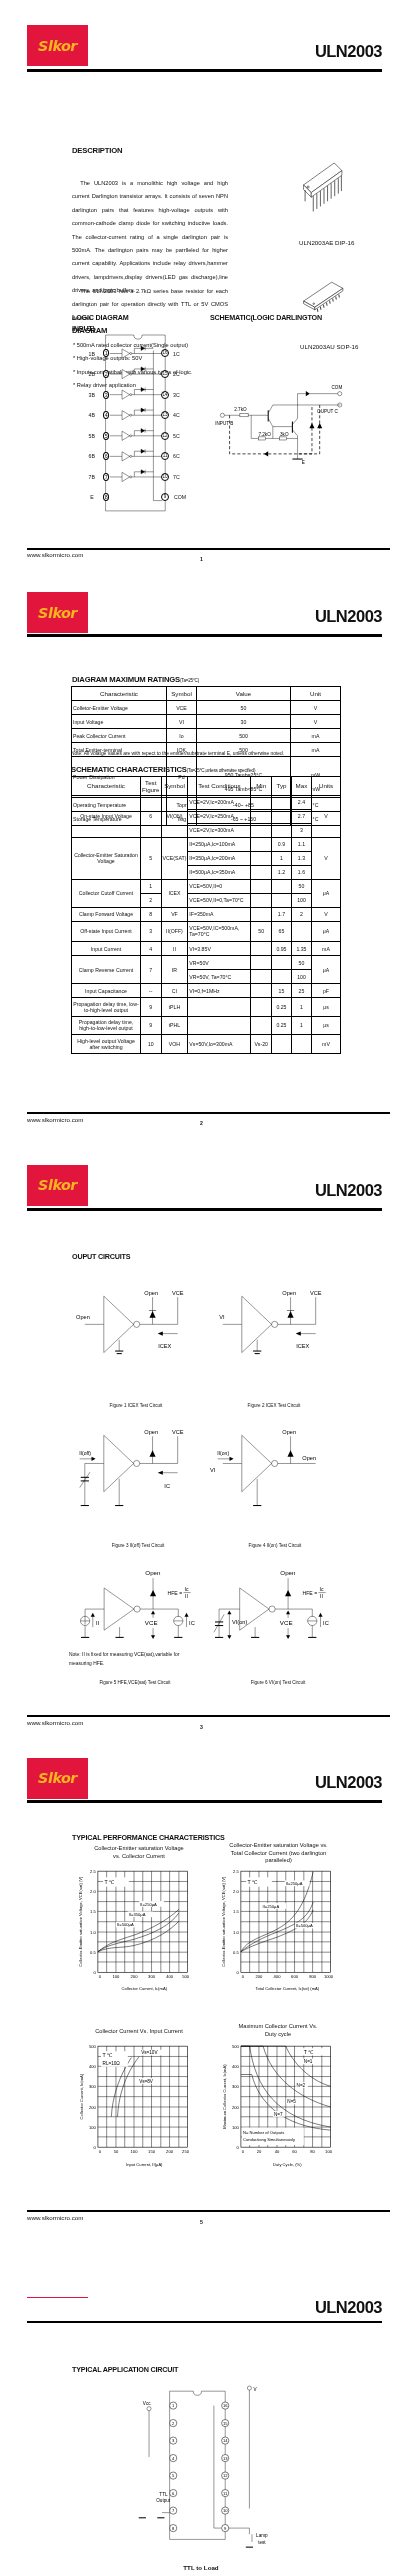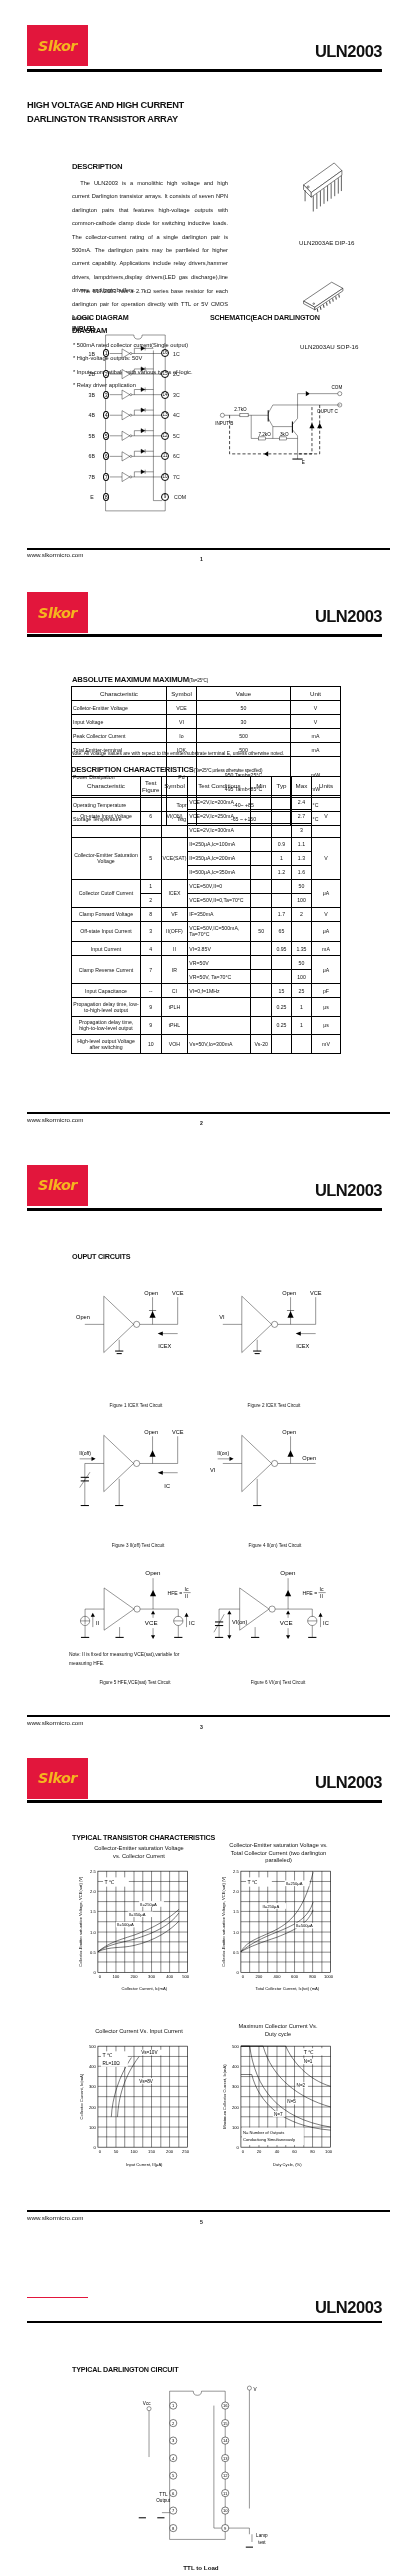--- a/index.html
+++ b/index.html
@@ -33,26 +33,22 @@
 </head>
 <body>
 
 <div class="page">
   <div class="logo">
       <span>Slkor</span>
     </div>
   <div class="part-no">ULN2003</div>
   <div class="hdr-line"></div>
 
-  <div class="title">
-    <div>HIGH VOLTAGE AND HIGH CURRENT</div>
-    <div>DARLINGTON TRANSISTOR ARRAY</div>
-  </div>
-
-  <div class="sec-h" style="left:72px;top:162px;">DESCRIPTION</div>
+
+  <div class="sec-h" style="left:72px;top:146px;">DESCRIPTION</div>
   <div class="para" style="left:72px;top:177px;width:156px;text-indent:8.2px;">The ULN2003 is a monolithic high voltage and high current Darlington transistor arrays. It consists of seven NPN darlington pairs that features high-voltage outputs with common-cathode clamp diode for switching inductive loads. The collector-current rating of a single darlington pair is 500mA. The darlington pairs may be parrlleled for higher current capability. Applications include relay drivers,hammer drivers, lampdrivers,display drivers(LED gas discharge),line drivers, and logic buffers.</div>
   <div class="para" style="left:72px;top:285px;width:156px;text-indent:8.2px;">The ULN2003 has a 2.7kΩ series base resistor for each darlington pair for operation directly with TTL or 5V CMOS devices.</div>
 
   <div class="sec-h" style="left:72px;top:326px;">DIAGRAM</div>
   <div class="feat" style="left:73px;top:339px;">
     <div>* 500mA rated collector current(Single output)</div>
     <div>* High-voltage outputs: 50V</div>
     <div>* Inputs compatibale with various types of logic.</div>
     <div>* Relay driver application</div>
   </div>
@@ -101,21 +97,21 @@
   <div class="sec-h" style="left:72px;top:313px;line-height:10.8px;font-size:7.2px;">
   </div>
   <div class="sec-h" style="left:72px;top:313px;line-height:10.8px;font-size:7.2px;"></div>
 
   <div class="sec-h" style="left:72px;top:313px;font-size:7.2px;line-height:10.8px;top:313px;"></div>
   <div class="sec-h" style="left:72px;top:313px;font-size:7.2px;line-height:10.8px;"></div>
   <div class="sec-h" style="left:72px;top:313px;font-size:7.2px;line-height:10.8px;">
     <div>LOGIC DIAGRAM</div>
     <div>INPUT)</div>
   </div>
-  <div class="sec-h" style="left:210px;top:313px;font-size:7.2px;">SCHEMATIC(EACH DARLINGTON</div>
+  <div class="sec-h" style="left:210px;top:313px;font-size:7.2px;">SCHEMATIC(LOGIC DARLINGTON</div>
 
   <svg style="left:85px;top:335px;" width="108" height="180" viewBox="0 0 210 350">
     <path d="M40,0 H95 A8,8 0 0 0 111,0 H156 V342 H40 Z" fill="none" stroke="#000" stroke-width="0.8"></path>
     <line x1="133" y1="30" x2="133" y2="322" stroke="#000" stroke-width="0.8"></line>
     <line x1="133" y1="322" x2="150" y2="322" stroke="#000" stroke-width="0.8"></line>
     <g id="lrows" font-size="10" text-anchor="middle">
     </g>
   </svg>
   <div style="position:absolute;left:85px;top:335px;width:108px;height:180px;">
 
@@ -287,21 +283,21 @@
 </div>
 
 <div class="page">
   <div class="logo" style="top:13px;">
       <span>Slkor</span>
     </div>
   <div class="part-no" style="top:28px;">ULN2003</div>
   <div class="hdr-line" style="top:55px;"></div>
 
   <div class="sec-h" style="left:72px;top:96px;font-size:7.7px;">
-    <span>ABSOLUTE MAXIMUM MAXIMUM</span><span style="font-size:4.6px;font-weight:normal;">(Ta=25°C)</span>
+    <span>DIAGRAM MAXIMUM RATINGS</span><span style="font-size:4.6px;font-weight:normal;">(Ta=25°C)</span>
   </div>
   <table class="tbl" style="left:71px;top:107px;width:270px;">
     <tbody>
         <tr>
       <th style="width:95px;">Characteristic</th>
       <th style="width:30px;">Symbol</th>
       <th style="width:94px;">Value</th>
       <th>Unit</th>
     </tr>
     <tr>
@@ -350,21 +346,21 @@
           <td>Storage Temperature</td>
           <td align="center">Tstg</td>
           <td align="center">-65 ~ +150</td>
           <td align="center">°C</td>
         </tr>
   </tbody>
     </table>
   <div class="note" style="left:71px;top:172px;">Note: All volatge values are with repect to the emitter/substrate terminal E, unless otherwise noted.</div>
 
   <div class="sec-h" style="left:71px;top:186px;">
-    <span>DESCRIPTION CHARACTERISTICS</span><span style="font-size:4.6px;font-weight:normal;">(Ta=25°C,unless otherwise specified)</span>
+    <span>SCHEMATIC CHARACTERISTICS</span><span style="font-size:4.6px;font-weight:normal;">(Ta=25°C,unless otherwise specified)</span>
   </div>
   <table class="tbl etbl" style="left:71px;top:197px;width:270px;">
     <tbody>
         <tr style="height:18.5px;">
       <th style="width:69px;">Characteristic</th>
       <th style="width:18.5px;">Test Figure</th>
       <th style="width:23px;">Symbol</th>
       <th style="width:63px;">Test Conditions</th>
       <th style="width:20.6px;">Min</th>
       <th style="width:20px;">Typ</th>
@@ -869,21 +865,21 @@
 </div>
 
 <div class="page">
 
   <div class="logo" style="top:20.6px;">
       <span>Slkor</span>
     </div>
   <div class="part-no" style="top:36px;">ULN2003</div>
   <div class="hdr-line" style="top:63px;"></div>
 
-  <div class="sec-h" style="left:72px;top:96px;font-size:7.2px;">TYPICAL TRANSISTOR CHARACTERISTICS</div>
+  <div class="sec-h" style="left:72px;top:96px;font-size:7.2px;">TYPICAL PERFORMANCE CHARACTERISTICS</div>
 
   <div class="chart-title" style="left:90px;top:108px;width:98px;">
     <div>Collector-Emitter saturation Voltage vs. Collector Current</div>
   </div>
   <svg style="left:72px;top:129px;" width="124" height="129" viewBox="0 0 240 250">
     <g stroke="#000" stroke-width="0.9">
       <rect x="50" y="10" width="174" height="196" fill="none" stroke-width="1.2"></rect>
       <g stroke-width="0.9">
         <line x1="67" y1="10" x2="67" y2="206"></line>
           <line x1="85" y1="10" x2="85" y2="206"></line>
@@ -1115,21 +1111,21 @@
   <div class="ftr-num" style="top:482px;">5</div>
 
   <div class="logo" style="top:560px;">
       <span>Slkor</span>
     </div>
 </div>
 
 <div class="page" style="height:654px;margin-top:-18.5px;">
   <div class="part-no" style="top:0px;">ULN2003</div>
   <div class="hdr-line" style="top:23px;"></div>
-  <div class="sec-h" style="left:72px;top:67px;font-size:7.2px;">TYPICAL DARLINGTON CIRCUIT</div>
+  <div class="sec-h" style="left:72px;top:67px;font-size:7.2px;">TYPICAL APPLICATION CIRCUIT</div>
 
   <svg style="left:118px;top:87px;" width="165" height="175" viewBox="0 0 320 340">
     <g stroke="#000" stroke-width="0.8" fill="none">
       <path d="M100,12 H146 A8,8 0 0 0 162,12 H208 V300 H100 Z"></path>
       <line x1="186" y1="40" x2="186" y2="278"></line>
         <line x1="186" y1="278" x2="200" y2="278"></line>
       <line x1="255" y1="10" x2="255" y2="240"></line>
         <circle cx="255" cy="6" r="4"></circle>
       <line x1="60" y1="50" x2="60" y2="140"></line>
         <circle cx="60" cy="46" r="4"></circle>

